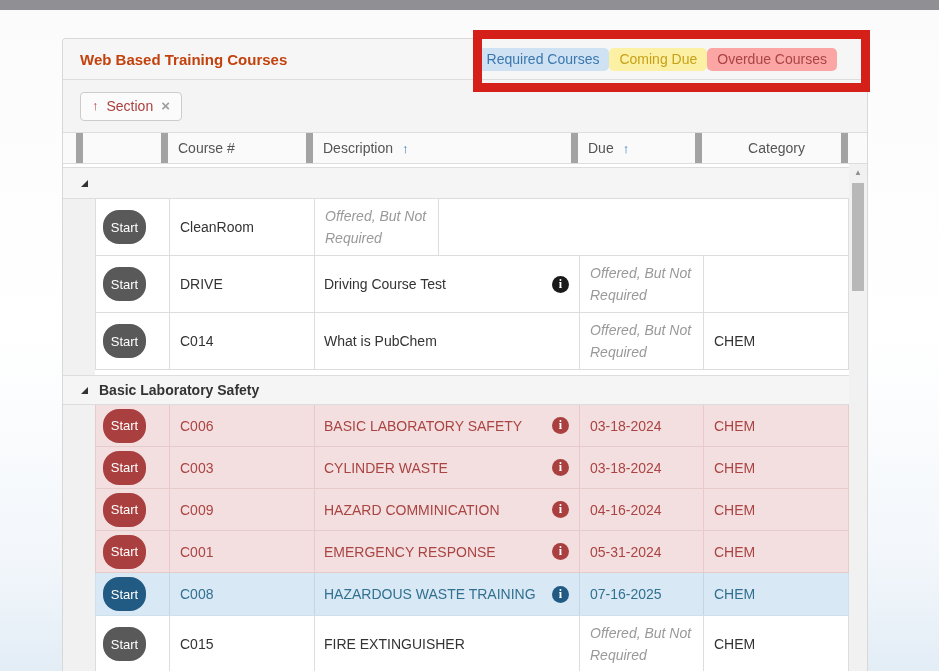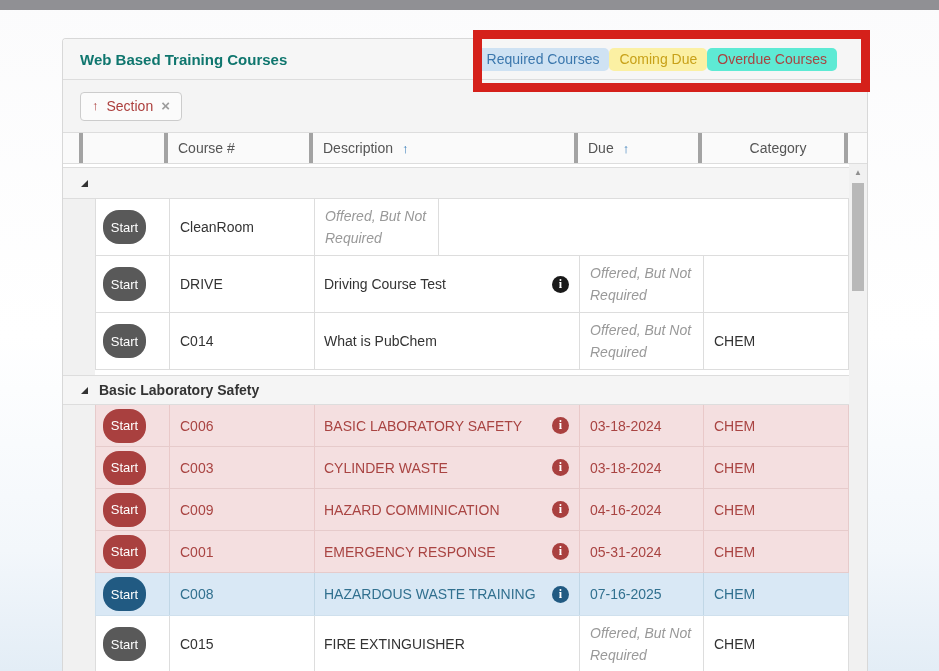--- a/index.html
+++ b/index.html
@@ -4,35 +4,35 @@
 <style>
   html,body{margin:0;padding:0;width:939px;height:671px;overflow:hidden;
     font-family:"Liberation Sans","DejaVu Sans",sans-serif;}
   .page{position:relative;width:939px;height:671px;
     background:linear-gradient(180deg,#fbfbfc 0%,#ffffff 50%,#f3f7fb 82%,#e3edf6 100%);}
   .top-bar{position:absolute;left:0;top:0;width:939px;height:10px;background:#909094;}
   .panel{position:absolute;left:62px;top:38px;width:806px;height:633px;background:#fff;
     border:1px solid #d8d8d8;border-bottom:none;border-radius:4px 4px 0 0;overflow:hidden;box-sizing:border-box;}
   .panel-heading{height:41px;background:#f6f6f6;border-bottom:1px solid #ddd;display:flex;
     align-items:center;justify-content:space-between;padding:0 30px 0 17px;box-sizing:border-box;}
-  .panel-title{font-size:15px;font-weight:bold;color:#0f766e;}
+  .panel-title{font-size:15px;font-weight:bold;color:#c2410c;}
   .legend{display:flex;}
   .pill{font-size:14px;padding:3px 10px 4px;border-radius:5px;white-space:nowrap;}
   .pill-required{background:#cfe2f3;color:#3b77ad;}
   .pill-coming{background:#fbf0a3;color:#c8a119;}
-  .pill-overdue{background:#5eead4;color:#a94442;}
+  .pill-overdue{background:#fca5a5;color:#a94442;}
   .filter-bar{height:53px;background:#f4f4f4;border-bottom:1px solid #ddd;display:flex;
     align-items:center;padding-left:17px;box-sizing:border-box;}
   .chip{display:inline-flex;align-items:center;gap:8px;padding:5px 11px 6px;background:#fbfbfb;
     border:1px solid #ccc;border-radius:4px;font-size:14px;color:#ac3f3d;cursor:pointer;}
   .chip-arrow{color:#ac3f3d;font-size:13px;}
   .chip-close{color:#9d9d9d;font-size:15px;font-weight:bold;line-height:1;}
   .table-header{display:flex;height:31px;background:#fafafa;border-bottom:1px solid #ddd;
     align-items:stretch;font-size:14px;color:#555;box-sizing:border-box;}
-  .th{display:flex;align-items:center;border-right:4px solid #a3a3a3;box-sizing:border-box;padding-left:10px;}
+  .th{display:flex;align-items:center;border-right:7px solid #a3a3a3;box-sizing:border-box;padding-left:10px;}
   .th-expander{width:20px;padding-left:0;}
   .th-action{width:85px;padding-left:0;}
   .th-course{width:145px;}
   .th-desc{width:265px;}
   .th-due{width:124px;}
   .th-category{width:146px;justify-content:center;}
   .th-filler{flex:1;border-right:none;padding-left:0;}
   .sort-arrow{color:#337ab7;margin-left:9px;font-size:13px;}
   .grid-body{position:relative;height:508px;}
   .gutter{position:absolute;left:0;top:0;bottom:0;width:32px;background:#f1f1f1;}

